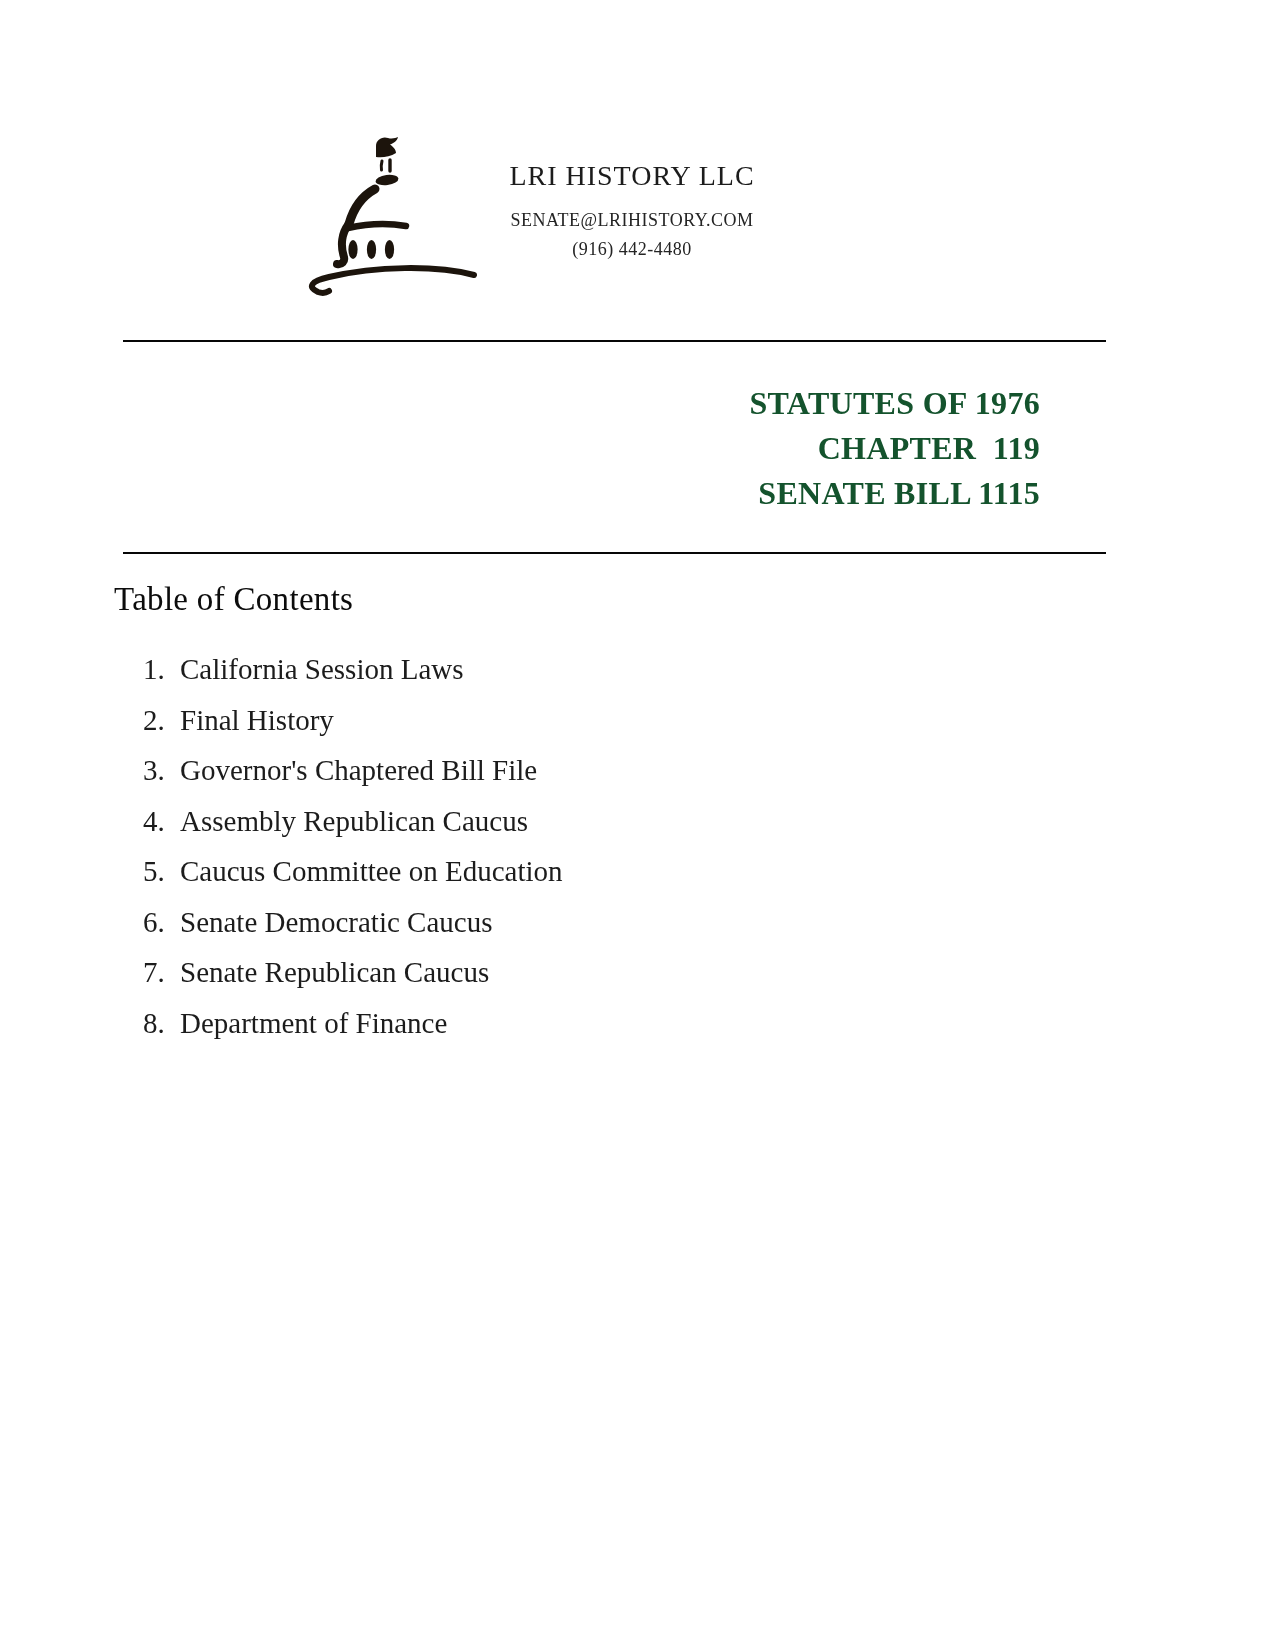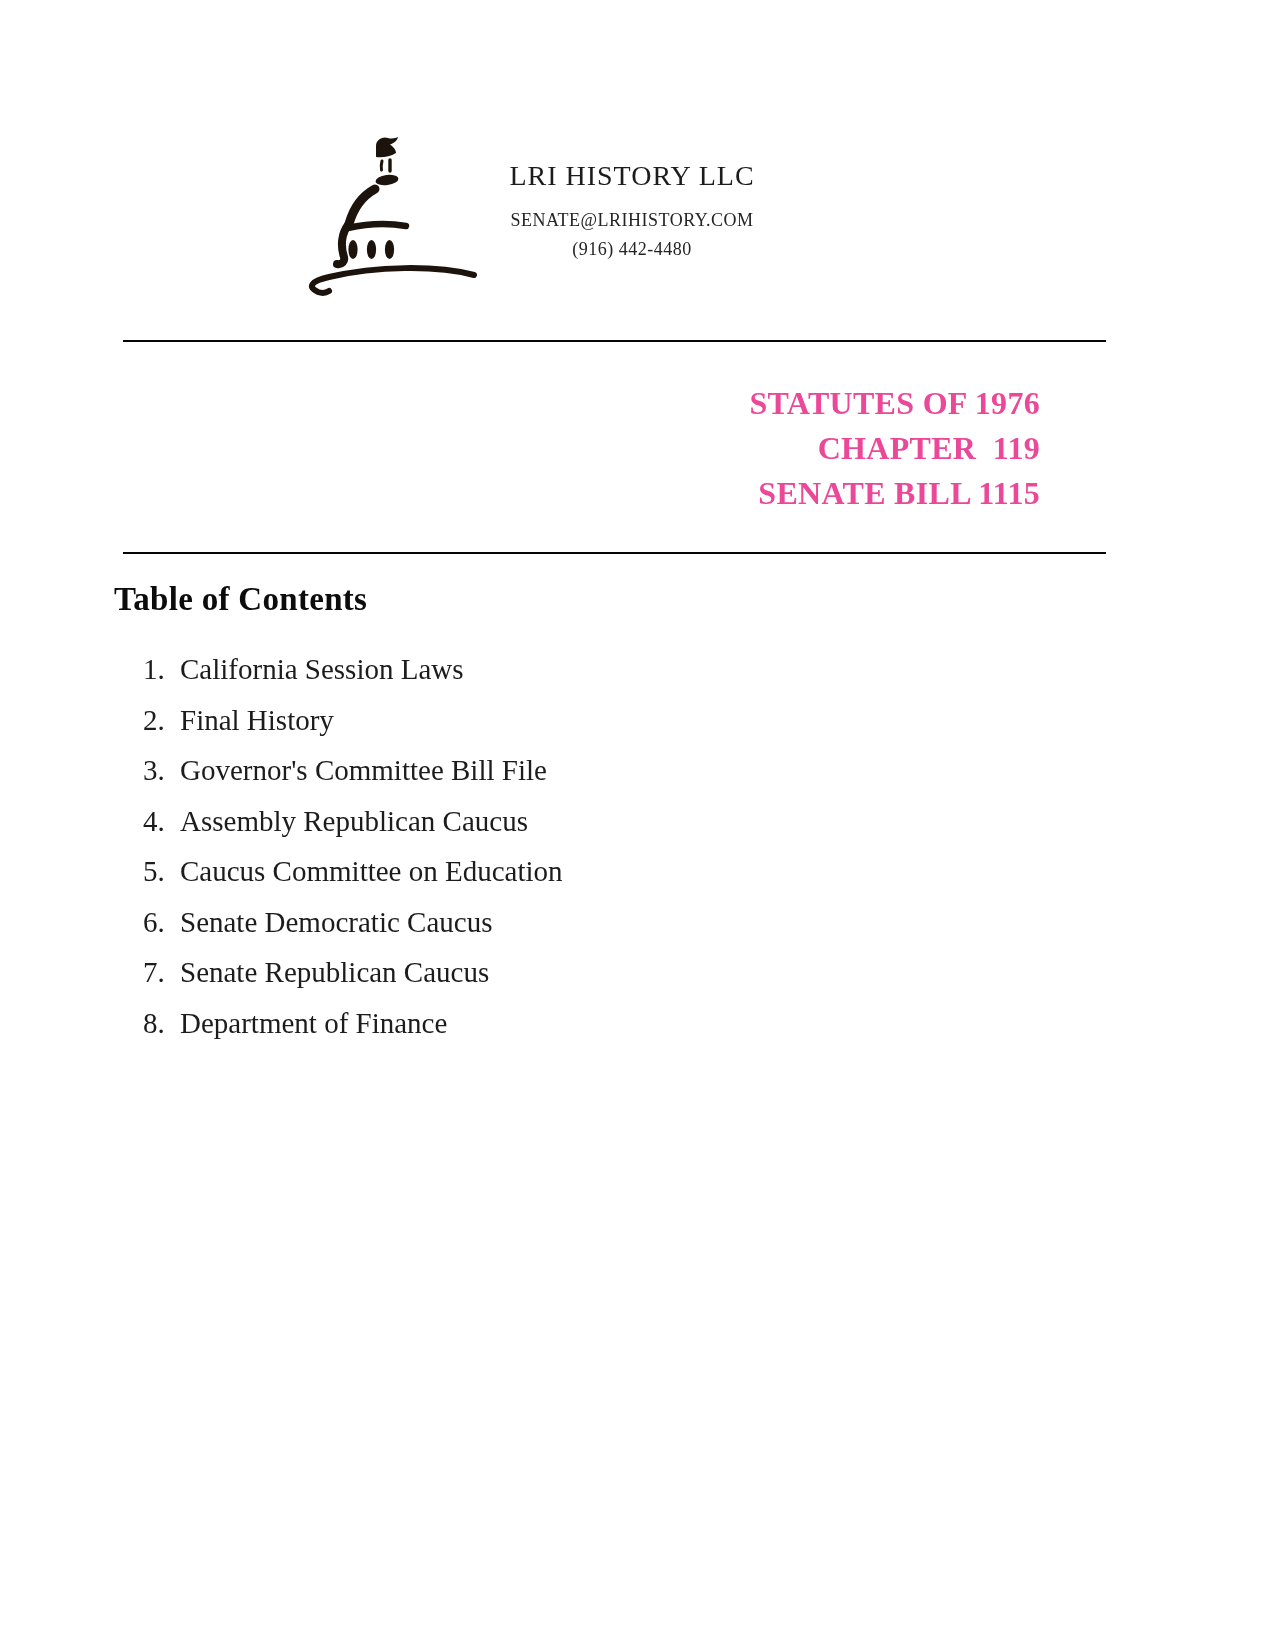--- a/index.html
+++ b/index.html
@@ -32,29 +32,29 @@
   }
 
   
   .rule{position:absolute;left:123px;width:983px;height:2px;background:#060606;}
   .rule-top{top:340px;}
   .rule-bottom{top:552px;}
 
   
   .statutes{
     position:absolute;left:600px;top:381px;width:440px;
-    text-align:right;font-weight:bold;color:#ec4899;
+    text-align:right;font-weight:bold;color:#14532d;
     font-size:32px;line-height:45px;letter-spacing:.3px;
   }
   .statutes .line{white-space:pre;}
 
   
   .toc-title{
     position:absolute;left:114px;top:579px;
-    font-size:33px;line-height:40px;font-weight:bold;color:#0c0c0c;
+    font-size:33px;line-height:40px;font-weight:normal;color:#0c0c0c;
     letter-spacing:.3px;margin:0;
   }
   .toc-list{
     position:absolute;left:143px;top:644px;width:700px;
   }
   .toc-item{
     display:flex;align-items:flex-start;
     height:50.5px;font-size:29px;line-height:50.5px;color:#1c1c1c;
   }
   .toc-num{width:37px;flex:0 0 37px;}
@@ -118,21 +118,21 @@
     <span class="toc-label">California Session Laws</span>
   </div>
 
   <div class="toc-item">
     <span class="toc-num">2.</span>
     <span class="toc-label">Final History</span>
   </div>
 
   <div class="toc-item">
     <span class="toc-num">3.</span>
-    <span class="toc-label">Governor's Committee Bill File</span>
+    <span class="toc-label">Governor's Chaptered Bill File</span>
   </div>
 
   <div class="toc-item">
     <span class="toc-num">4.</span>
     <span class="toc-label">Assembly Republican Caucus</span>
   </div>
 
   <div class="toc-item">
     <span class="toc-num">5.</span>
     <span class="toc-label">Caucus Committee on Education</span>

